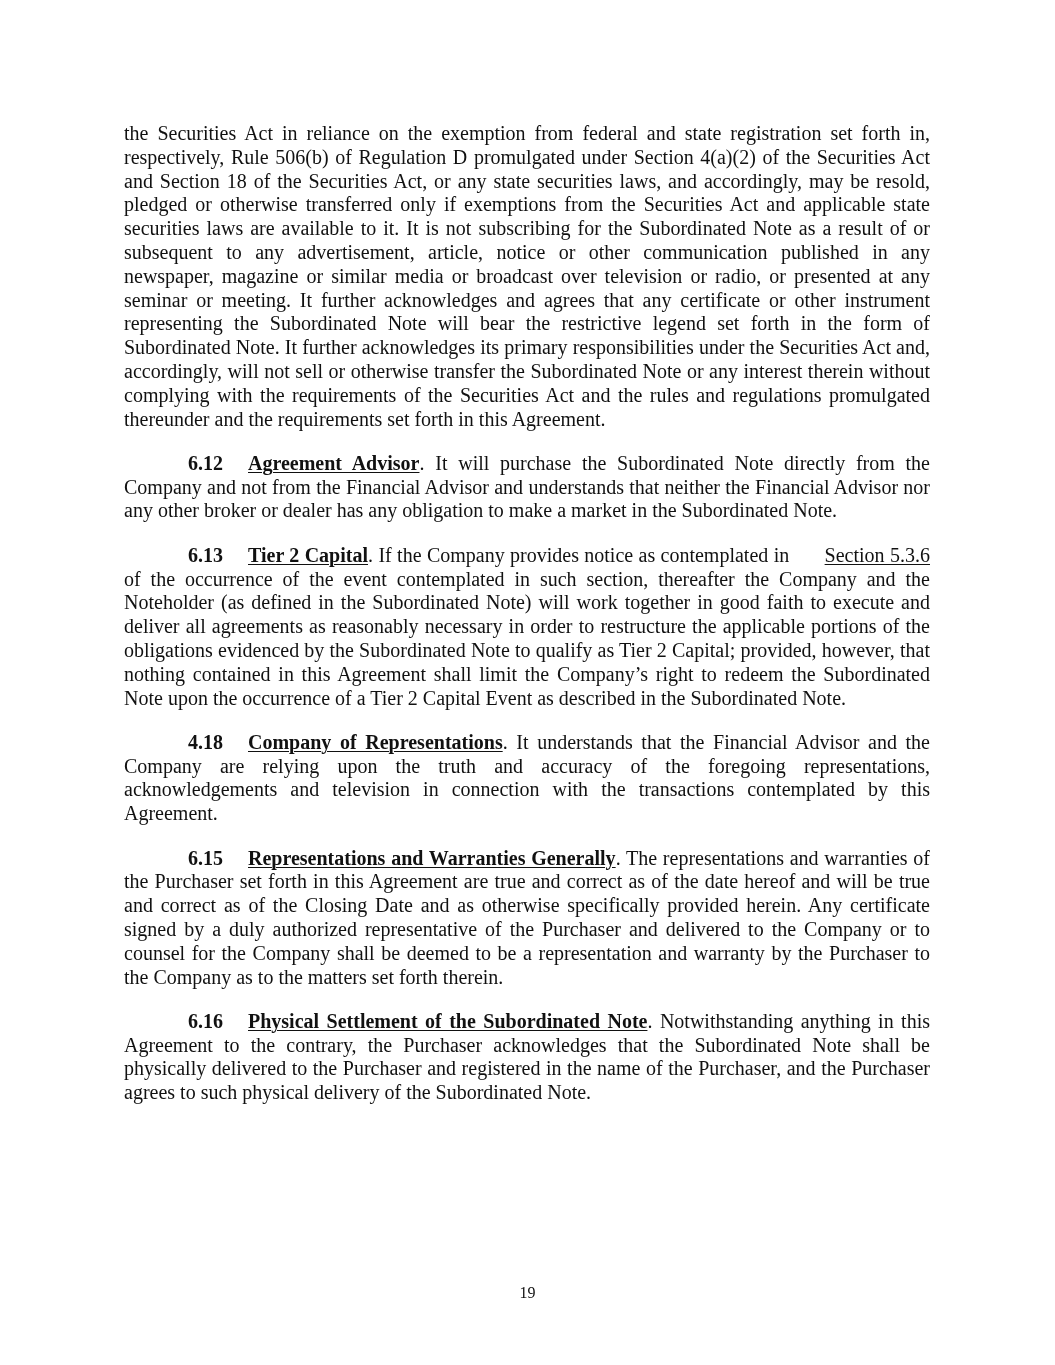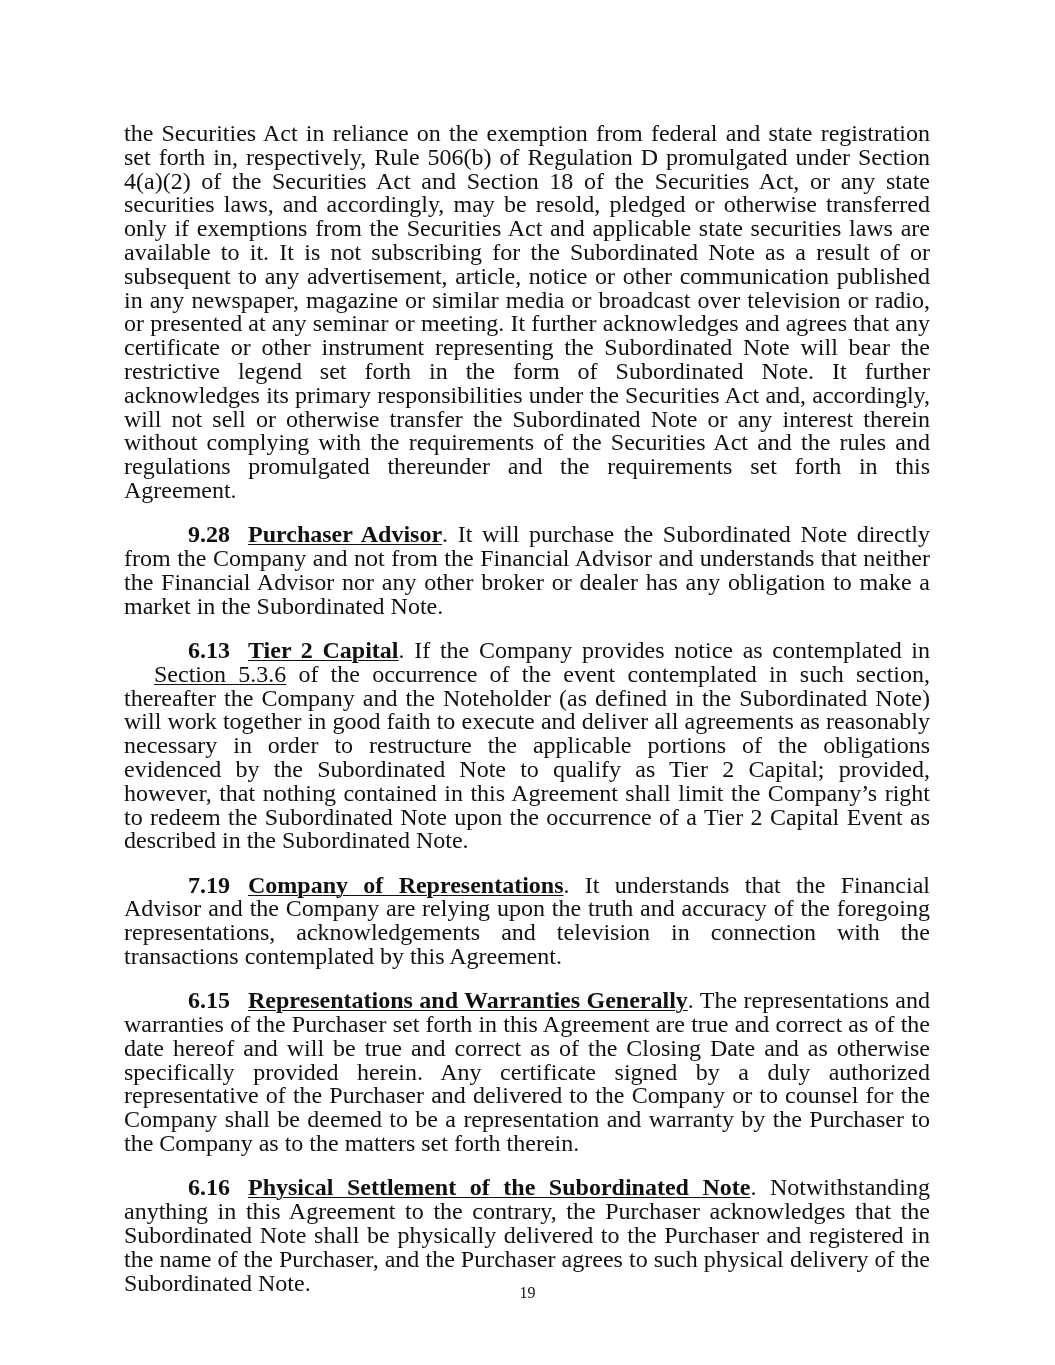--- a/index.html
+++ b/index.html
@@ -3,21 +3,21 @@
 <meta charset="utf-8">
 <style>
   html, body { margin: 0; padding: 0; background: #ffffff; }
   body { width: 1055px; height: 1365px; position: relative; overflow: hidden; }
   .page {
     position: absolute;
     left: 124px;
     top: 122px;
     width: 806px;
     font-family: "Liberation Serif", "DejaVu Serif", serif;
-    font-size: 24px;
+    font-size: 20px;
     line-height: 23.8px;
     color: #111111;
   }
   .para {
     margin: 0 0 20.5px 0;
     text-align: justify;
     text-align-last: left;
   }
   .indent { text-indent: 64px; }
   .sec-num {
@@ -49,25 +49,25 @@
     color: #111111;
   }
 </style>
 </head>
 <body>
 
 <div class="page">
 
   <p class="para">the Securities Act in reliance on the exemption from federal and state registration set forth in, respectively, Rule 506(b) of Regulation D promulgated under Section 4(a)(2) of the Securities Act and Section 18 of the Securities Act, or any state securities laws, and accordingly, may be resold, pledged or otherwise transferred only if exemptions from the Securities Act and applicable state securities laws are available to it.  It is not subscribing for the Subordinated Note as a result of or subsequent to any advertisement, article, notice or other communication published in any newspaper, magazine or similar media or broadcast over television or radio, or presented at any seminar or meeting.  It further acknowledges and agrees that any certificate or other instrument representing the Subordinated Note will bear the restrictive legend set forth in the form of Subordinated Note.  It further acknowledges its primary responsibilities under the Securities Act and, accordingly, will not sell or otherwise transfer the Subordinated Note or any interest therein without complying with the requirements of the Securities Act and the rules and regulations promulgated thereunder and the requirements set forth in this Agreement.</p>
 
-  <p class="para indent"><span class="sec-num">9.28</span><span class="sec-title">Purchaser Advisor</span><span>.</span><span>  It will purchase the Subordinated Note directly from the Company and not from the Financial Advisor and understands that neither the Financial Advisor nor any other broker or dealer has any obligation to make a market in the Subordinated Note.</span></p>
+  <p class="para indent"><span class="sec-num">6.12</span><span class="sec-title">Agreement Advisor</span><span>.</span><span>  It will purchase the Subordinated Note directly from the Company and not from the Financial Advisor and understands that neither the Financial Advisor nor any other broker or dealer has any obligation to make a market in the Subordinated Note.</span></p>
 
   <p class="para indent"><span class="sec-num">6.13</span><span class="sec-title">Tier 2 Capital</span><span>.</span><span>  If the Company provides notice as contemplated in </span><span class="xref">Section 5.3.6</span><span> of the occurrence of the event contemplated in such section, thereafter the Company and the Noteholder (as defined in the Subordinated Note) will work together in good faith to execute and deliver all agreements as reasonably necessary in order to restructure the applicable portions of the obligations evidenced by the Subordinated Note to qualify as Tier 2 Capital; provided, however, that nothing contained in this Agreement shall limit the Company’s right to redeem the Subordinated Note upon the occurrence of a Tier 2 Capital Event as described in the Subordinated Note.</span></p>
 
-  <p class="para indent"><span class="sec-num">7.19</span><span class="sec-title">Company of Representations</span><span>.</span><span>  It understands that the Financial Advisor and the Company are relying upon the truth and accuracy of the foregoing representations, acknowledgements and television in connection with the transactions contemplated by this Agreement.</span></p>
+  <p class="para indent"><span class="sec-num">4.18</span><span class="sec-title">Company of Representations</span><span>.</span><span>  It understands that the Financial Advisor and the Company are relying upon the truth and accuracy of the foregoing representations, acknowledgements and television in connection with the transactions contemplated by this Agreement.</span></p>
 
   <p class="para indent"><span class="sec-num">6.15</span><span class="sec-title">Representations and Warranties Generally</span><span>.</span><span>  The representations and warranties of the Purchaser set forth in this Agreement are true and correct as of the date hereof and will be true and correct as of the Closing Date and as otherwise specifically provided herein.  Any certificate signed by a duly authorized representative of the Purchaser and delivered to the Company or to counsel for the Company shall be deemed to be a representation and warranty by the Purchaser to the Company as to the matters set forth therein.</span></p>
 
   <p class="para indent"><span class="sec-num">6.16</span><span class="sec-title">Physical Settlement of the Subordinated Note</span><span>.</span><span> Notwithstanding anything in this Agreement to the contrary, the Purchaser acknowledges that the Subordinated Note shall be physically delivered to the Purchaser and registered in the name of the Purchaser, and the Purchaser agrees to such physical delivery of the Subordinated Note.</span></p>
 
 </div>
 
 <div class="page-num">19</div>
 
 </body></html>

